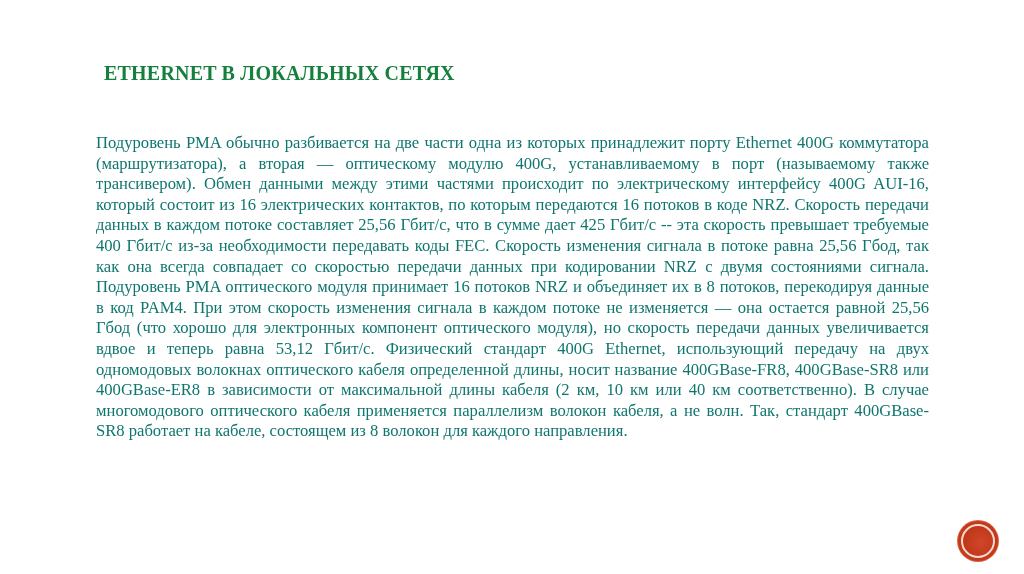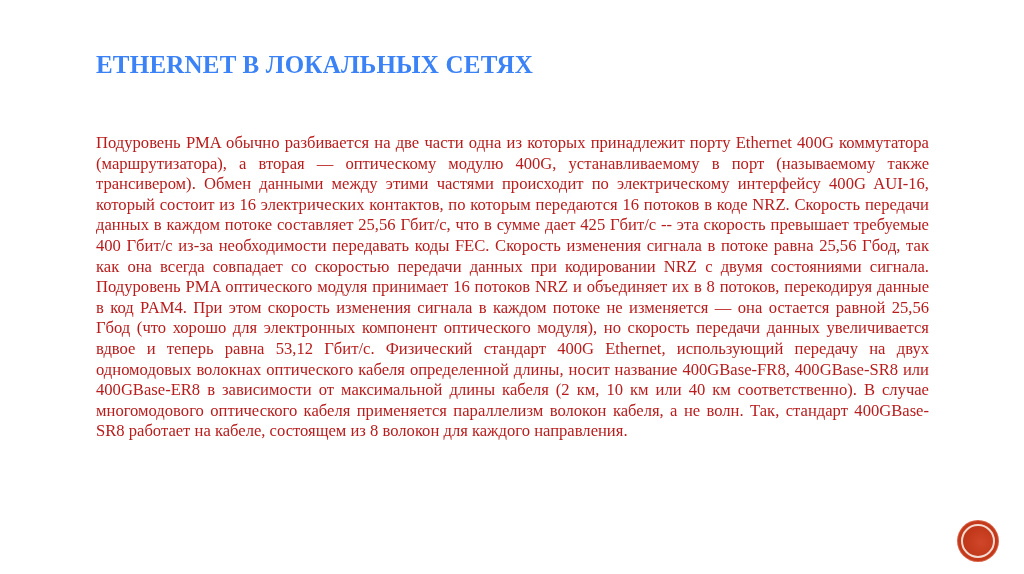--- a/index.html
+++ b/index.html
@@ -19,39 +19,39 @@
       position: absolute;
       left: 0; top: 0;
       width: 1024px;
       height: 574px;
       background: #ffffff;
     }
     .slide-title {
       position: absolute;
       left: 96px;
       top: 50px;
-      margin: 0;
+      margin: 8px;
       font-family: "Liberation Serif", "DejaVu Serif", serif;
       font-weight: bold;
-      font-size: 25px;
+      font-size: 20px;
       letter-spacing: 0.2px;
       line-height: 30px;
-      color: #3b82f6;
+      color: #15803d;
       white-space: nowrap;
     }
     .slide-body {
       position: absolute;
       left: 96px;
       top: 133px;
       width: 833px;
       margin: 0;
       font-size: 16.6px;
       line-height: 20.6px;
       text-align: justify;
-      color: #b91c1c;
+      color: #0f766e;
       font-family: Liberation Serif, serif;
     }
     .slide-marker {
       position: absolute;
       left: 958px;
       top: 521px;
       width: 40px;
       height: 40px;
       border-radius: 50%;
       background: #c4391a;

